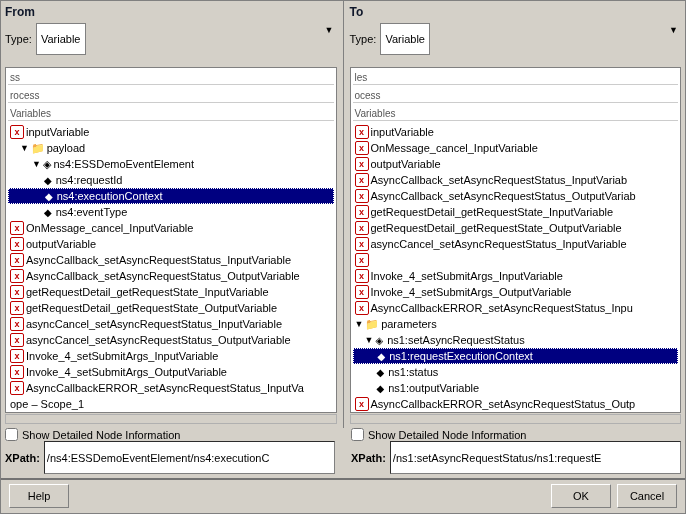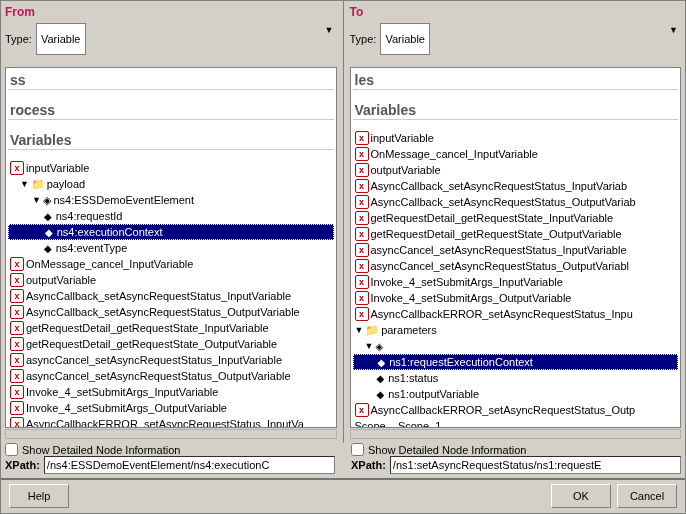--- a/index.html
+++ b/index.html
@@ -28,21 +28,21 @@
       flex: 1;
       display: flex;
       flex-direction: column;
       padding: 4px;
       overflow: hidden;
     }
     .panel-title {
       font-weight: bold;
       font-size: 12px;
       margin-bottom: 4px;
-      color: #be185d;
+      color: #0f172a;
     }
     .type-row {
       display: flex;
       align-items: center;
       margin-bottom: 12px;
       gap: 4px;
     }
     .type-label {
       font-size: 11px;
     }
@@ -128,21 +128,21 @@
       align-items: center;
       gap: 4px;
     }
     .xpath-label {
       font-weight: bold;
       font-size: 11px;
       white-space: nowrap;
     }
     .xpath-input {
       flex: 1;
-      height: 18px;
+      height: 33px;
       border: 1px inset #808080;
       font-size: 11px;
       padding: 0 2px;
       background: white;
     }
     .bottom-panels {
       display: flex;
       gap: 8px;
     }
     .bottom-panel-half {
@@ -166,25 +166,24 @@
       font-size: 11px;
       background: #d4d0c8;
       border: 1px solid #808080;
       border-top-color: #ffffff;
       border-left-color: #ffffff;
       cursor: pointer;
       padding: 0 10px;
     }
     .tree-section-header {
       color: #555;
-      font-size: 14px;
+      font-size: 10px;
       padding: 2px 2px 1px 2px;
       border-bottom: 1px solid #ccc;
-      margin-bottom: 10px;
-      font-weight: bold;
+      margin-bottom: 3px;
     }
     .tree-scroll-outer {
       flex: 1;
       display: flex;
       flex-direction: column;
       overflow: hidden;
     }
     .tree-scroll-h {
       height: 10px;
       background: #d4d0c8;
@@ -321,20 +320,21 @@
         <div class="select-wrapper">
           <select class="type-select">
             <option>Variable</option>
           </select>
         </div>
       </div>
       <div class="tree-scroll-outer">
         <div class="tree-area">
           <div class="tree-inner">
             <div class="tree-section-header">les</div>
+            <div class="tree-section-header">ocess</div>
             <div class="tree-section-header">Variables</div>
 
             <div class="tree-item">
               <span class="icon-var">x</span>
               <span>inputVariable</span>
             </div>
 
             <div class="tree-item">
               <span class="icon-var">x</span>
               <span>OnMessage_cancel_InputVariable</span>
@@ -365,21 +365,20 @@
               <span>getRequestDetail_getRequestState_OutputVariable</span>
             </div>
 
             <div class="tree-item">
               <span class="icon-var">x</span>
               <span>asyncCancel_setAsyncRequestStatus_InputVariable</span>
             </div>
 
             <div class="tree-item">
               <span class="icon-var">x</span>
-              <span>asyncCancel_setAsyncRequestStatus_OutputVariabl</span>
             </div>
 
             <div class="tree-item">
               <span class="icon-var">x</span>
               <span>Invoke_4_setSubmitArgs_InputVariable</span>
             </div>
 
             <div class="tree-item">
               <span class="icon-var">x</span>
               <span>Invoke_4_setSubmitArgs_OutputVariable</span>
@@ -392,20 +391,21 @@
 
             <div class="tree-item">
               <span style="margin-right:2px;font-size:9px;">▼</span>
               <span style="margin-right:2px;">📁</span>
               <span>parameters</span>
             </div>
 
             <div class="tree-item indent-1">
               <span style="margin-right:2px;font-size:9px;">▼</span>
               <span style="margin-right:4px;font-size:10px;">◈</span>
+              <span>ns1:setAsyncRequestStatus</span>
             </div>
 
             <div class="tree-item indent-2 highlighted">
               <span style="margin-right:4px;font-size:10px;">◆</span>
               <span>ns1:requestExecutionContext</span>
             </div>
 
             <div class="tree-item indent-2">
               <span style="margin-right:4px;font-size:10px;">◆</span>
               <span>ns1:status</span>

